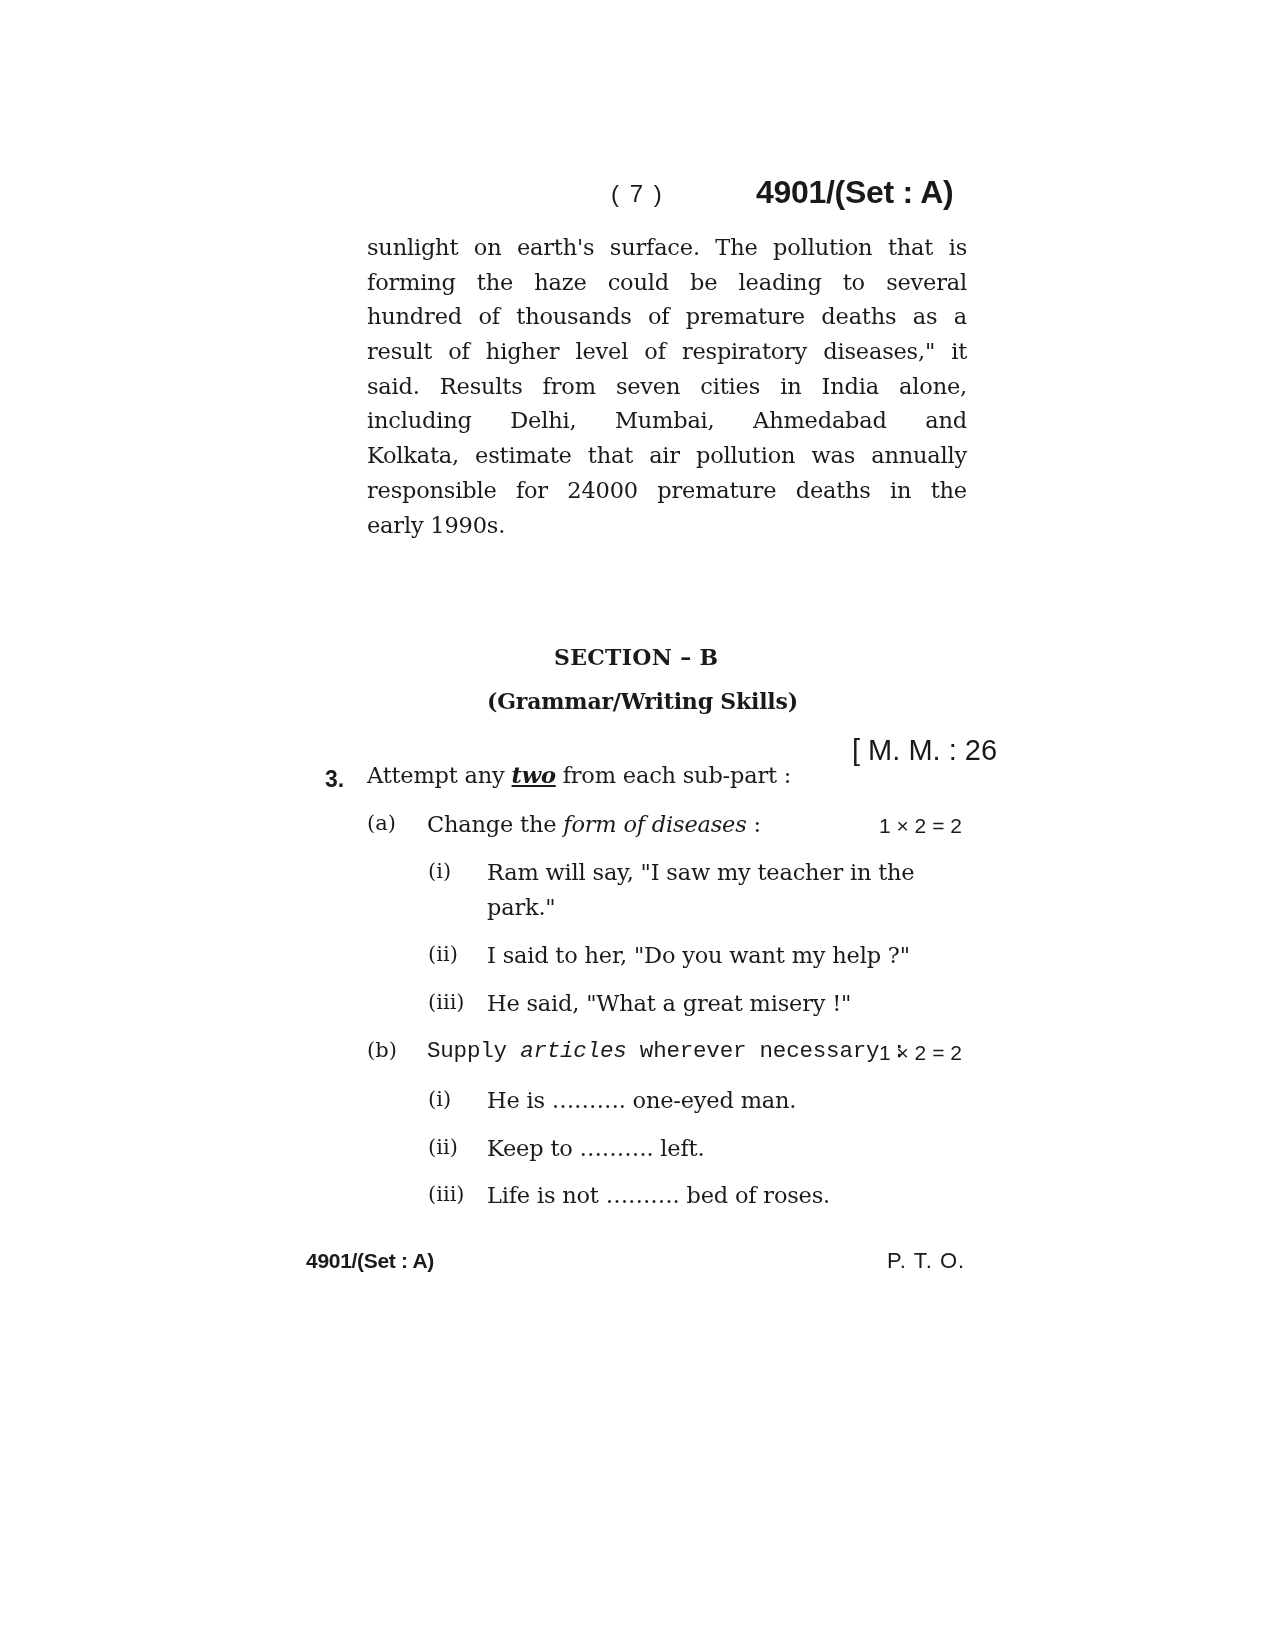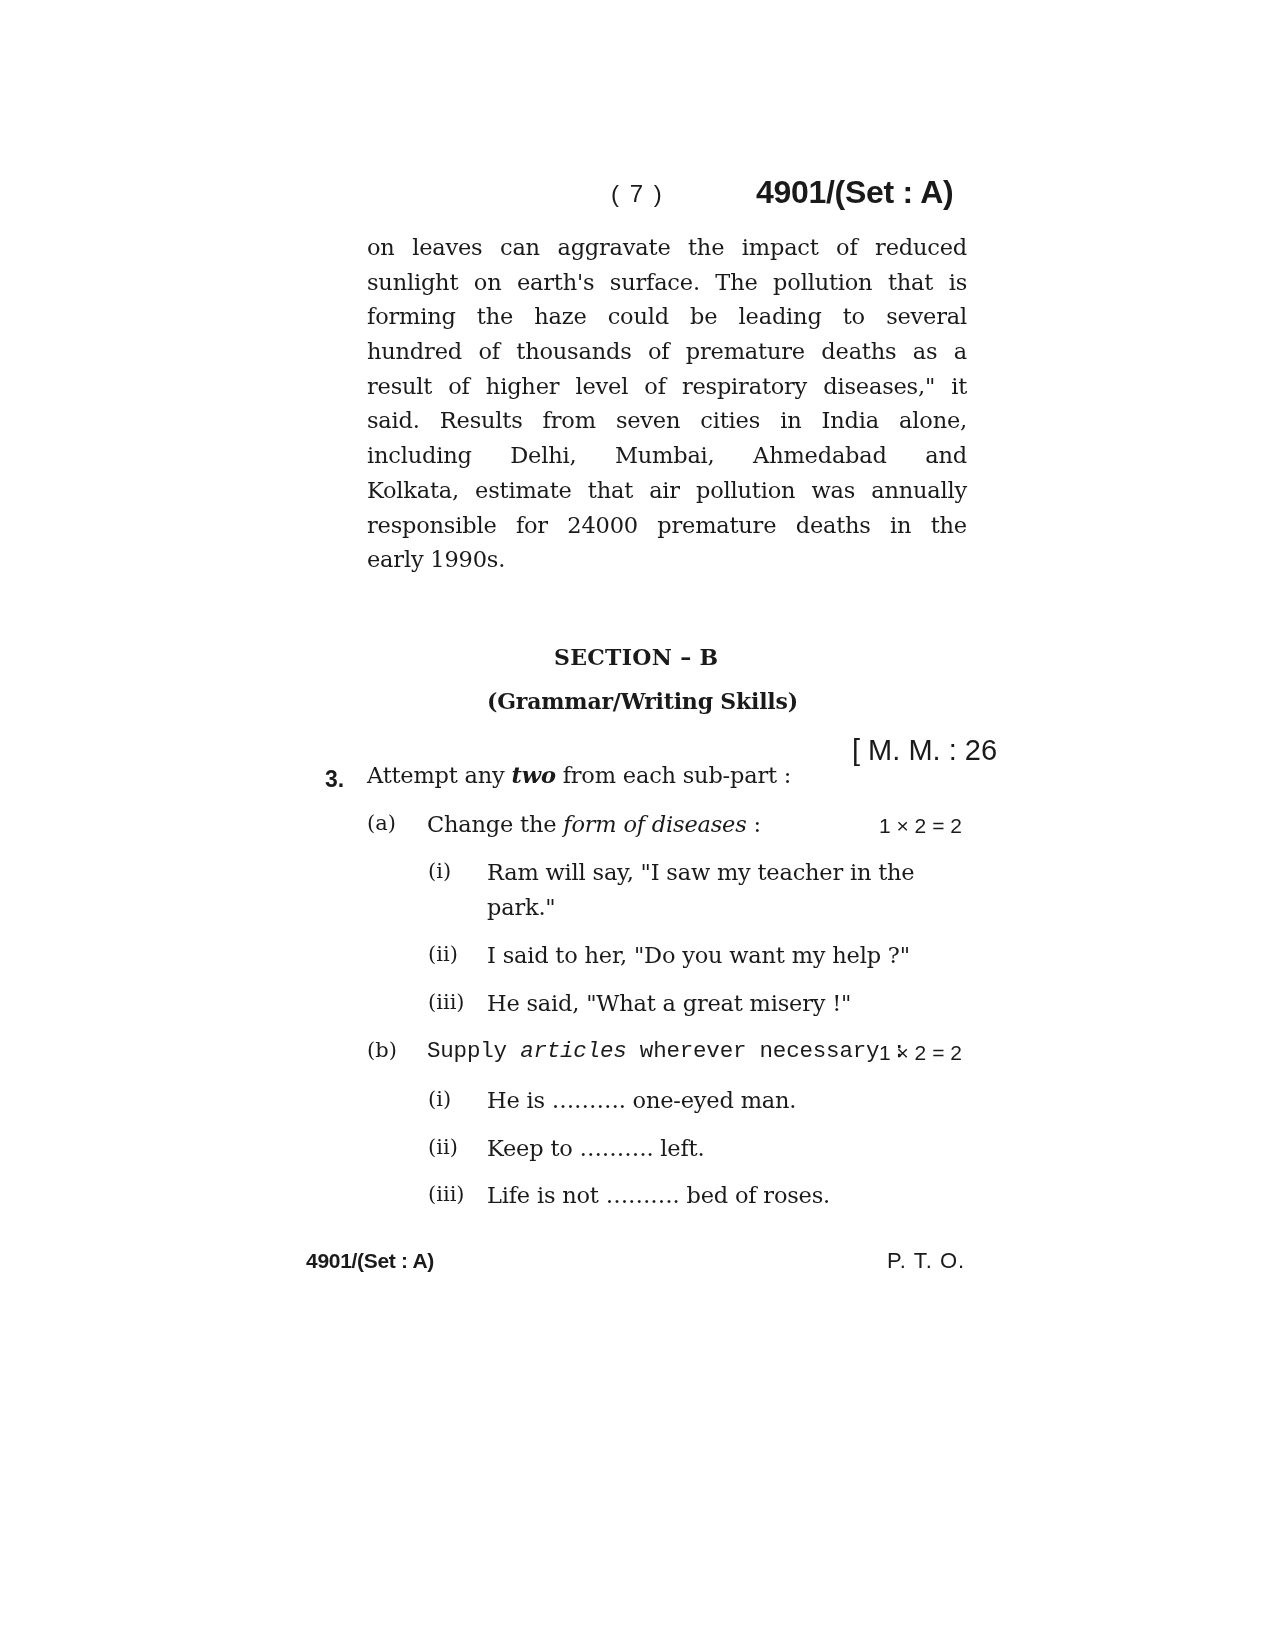--- a/index.html
+++ b/index.html
@@ -50,30 +50,29 @@
   #qb-ii-label { left: 428px; top: 1135px; }
   #qb-ii-text  { left: 487px; top: 1135px; }
   #qb-iii-label { left: 428px; top: 1182px; }
   #qb-iii-text  { left: 487px; top: 1182px; }
 
   
   #footer-code { left: 306px; top: 1249px; font-size: 21px; font-weight: bold; letter-spacing: -0.3px; }
   #footer-pto { left: 887px; top: 1248px; font-size: 22px; letter-spacing: 1px; }
 
   .ital { font-style: italic; }
-  .bi { font-style: italic; font-weight: bold; }
+  .bi { font-style: italic; font-weight: bold; text-decoration: underline; }
 </style>
 </head>
 <body>
 
 <div id="page-num" class="abs sans">( 7 )</div>
 <div id="header-code" class="abs sans">4901/(Set : A)</div>
 
 <div id="passage">
-  <div class="pline">on leaves can aggravate the impact of reduced</div>
   <div class="pline">sunlight on earth's surface. The pollution that is</div>
   <div class="pline">forming the haze could be leading to several</div>
   <div class="pline">hundred of thousands of premature deaths as a</div>
   <div class="pline">result of higher level of respiratory diseases," it</div>
   <div class="pline">said. Results from seven cities in India alone,</div>
   <div class="pline">including Delhi, Mumbai, Ahmedabad and</div>
   <div class="pline">Kolkata, estimate that air pollution was annually</div>
   <div class="pline">responsible for 24000 premature deaths in the</div>
   <div class="pline last">early 1990s.</div>
 </div>

